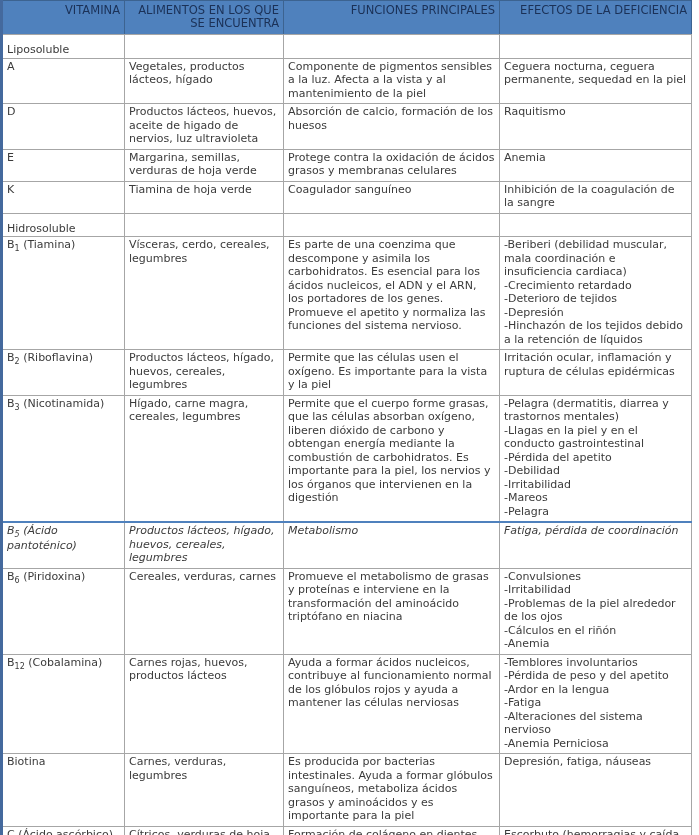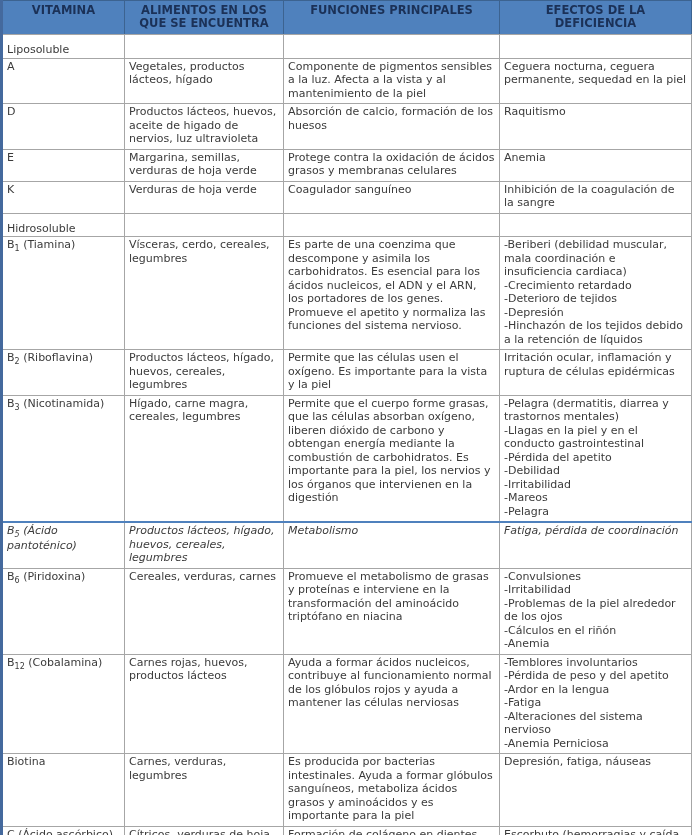--- a/index.html
+++ b/index.html
@@ -22,22 +22,22 @@
     font-size:11px;
     color:var(--text);
     border-left:3px solid var(--accent-dark);
     border-top:1px solid var(--accent-dark);
     border-right:1px solid var(--border);
     border-bottom:1px solid #c9d4e4;
   }
   thead th{
     background:var(--accent);
     color:var(--header-text);
-    font-weight:bold;
-    text-align:center;
+    font-weight:normal;
+    text-align:right;
     vertical-align:top;
     padding:3px 4px 4px 4px;
     font-size:11.5px;
     line-height:13px;
     border:1px solid #3c6390;
     border-bottom:1px solid var(--border);
   }
   td{
     border:1px solid var(--border);
     vertical-align:top;
@@ -92,21 +92,21 @@
         <td>Raquitismo</td>
       </tr>
       <tr class="data-row">
         <td><span>E</span></td>
         <td>Margarina, semillas, verduras de hoja verde</td>
         <td>Protege contra la oxidación de ácidos grasos y membranas celulares</td>
         <td>Anemia</td>
       </tr>
       <tr class="data-row">
         <td><span>K</span></td>
-        <td>Verduras de hoja verde</td>
+        <td>Tiamina de hoja verde</td>
         <td>Coagulador sanguíneo</td>
         <td>Inhibición de la coagulación de la sangre</td>
       </tr>
       <tr class="section-row">
         <td><span>Hidrosoluble</span></td>
         <td></td>
         <td></td>
         <td></td>
       </tr>
       <tr class="data-row">

